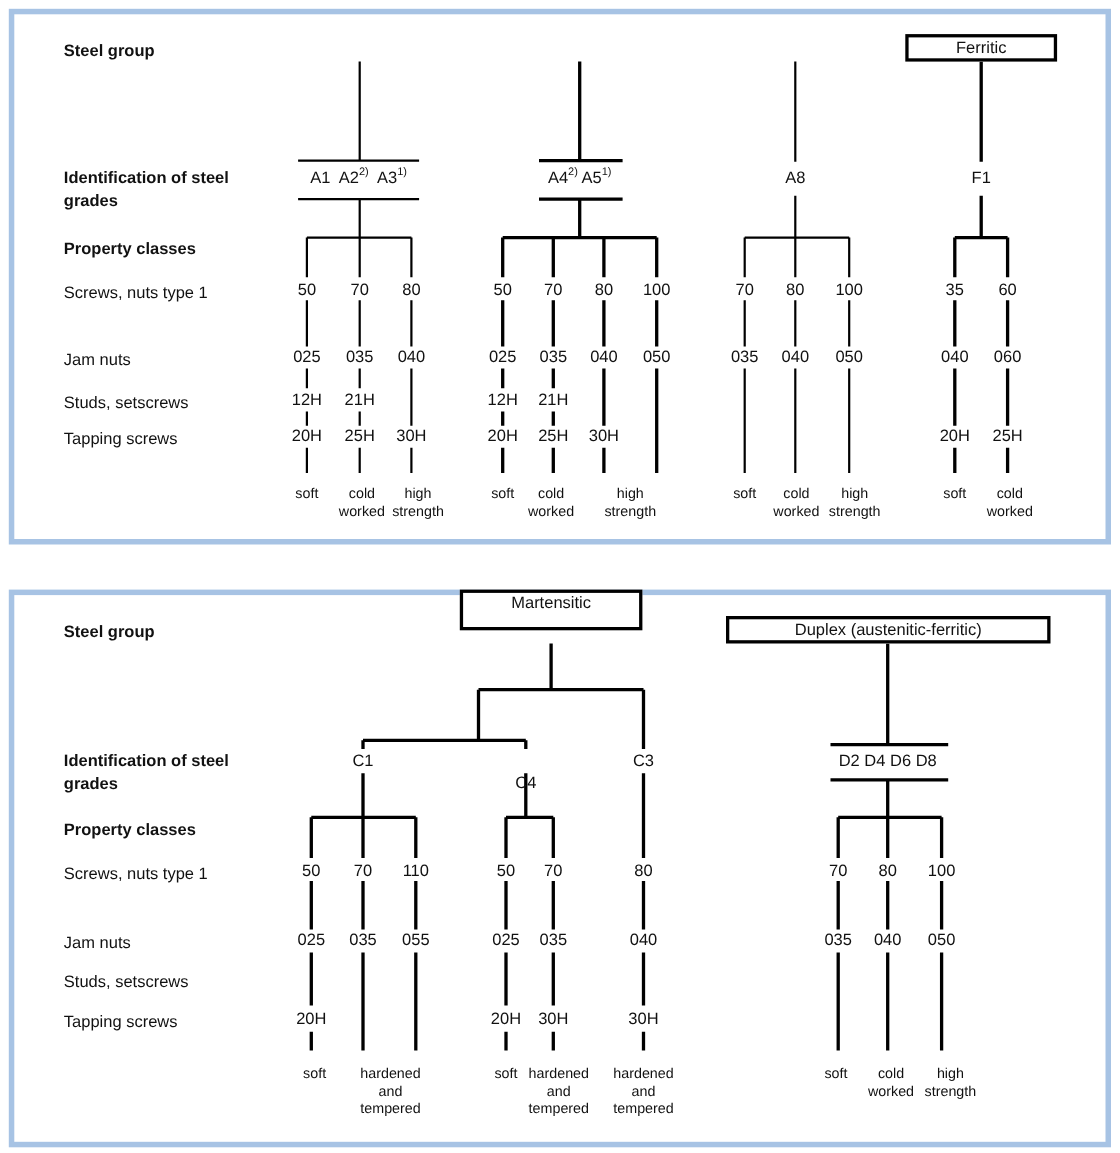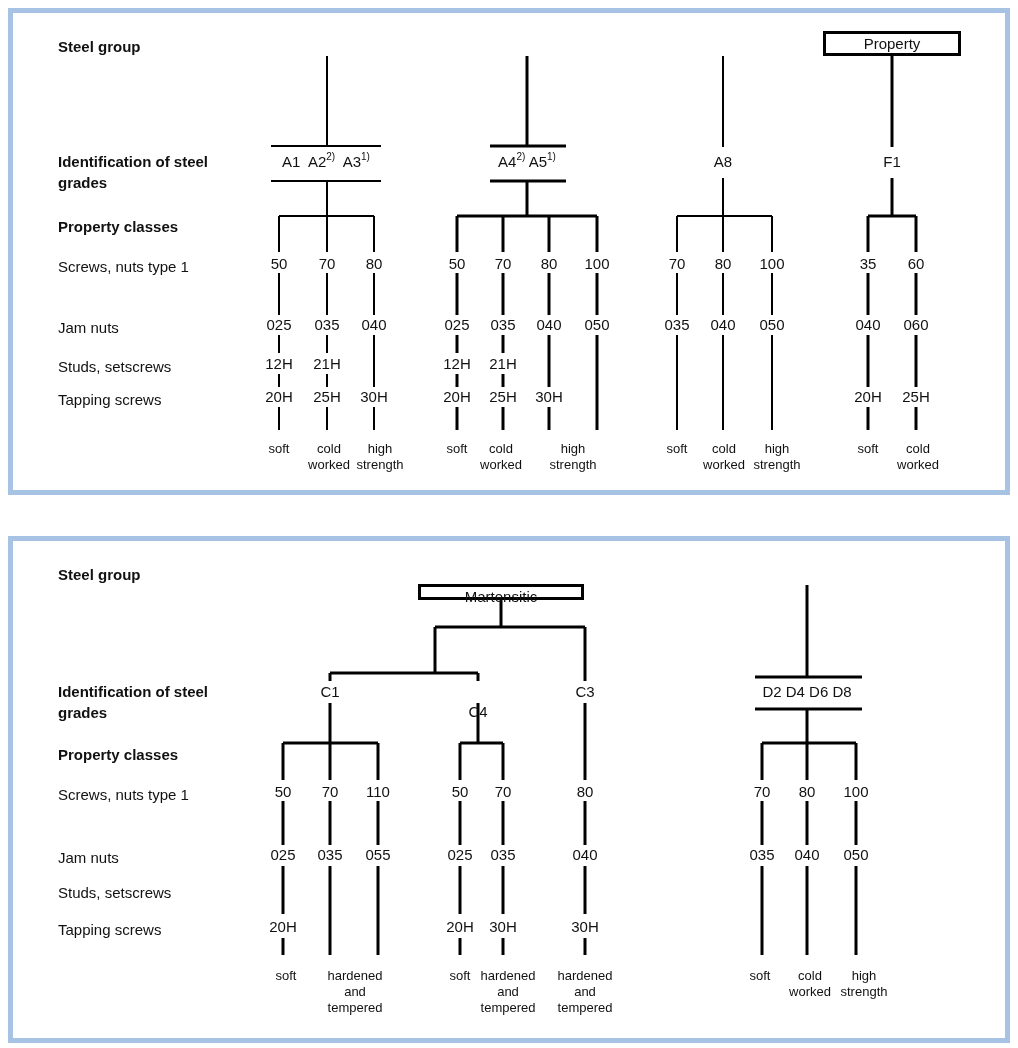--- a/index.html
+++ b/index.html
@@ -35,21 +35,21 @@
 
   <div class="lbl b" style="top:36px">Steel group</div>
   <div class="lbl b" style="top:151px">Identification of steel
 grades</div>
   <div class="lbl b" style="top:216px">Property classes</div>
   <div class="lbl" style="top:256px">Screws, nuts type 1</div>
   <div class="lbl" style="top:317px">Jam nuts</div>
   <div class="lbl" style="top:356px">Studs, setscrews</div>
   <div class="lbl" style="top:389px">Tapping screws</div>
 
-  <div class="gbox" style="left:823px;top:31px;width:138px;height:25px">Property</div>
+  <div class="gbox" style="left:823px;top:31px;width:138px;height:25px">Ferritic</div>
 
   <div class="gname" style="left:326px;top:154px"><span>A1  A2</span><sup>2)</sup><span>  A3</span><sup>1)</sup></div>
   <div class="gname" style="left:527px;top:154px"><span>A4</span><sup>2)</sup><span> A5</span><sup>1)</sup></div>
   <div class="gname" style="left:723px;top:154px">A8</div>
   <div class="gname" style="left:892px;top:154px">F1</div>
 
   <div class="val" style="left:279px;top:256px">50</div>
   <div class="val" style="left:327px;top:256px">70</div>
   <div class="val" style="left:374px;top:256px">80</div>
   <div class="val" style="left:457px;top:256px">50</div>
@@ -110,21 +110,22 @@
 
   <div class="lbl b" style="top:564px">Steel group</div>
   <div class="lbl b" style="top:681px">Identification of steel
 grades</div>
   <div class="lbl b" style="top:744px">Property classes</div>
   <div class="lbl" style="top:784px">Screws, nuts type 1</div>
   <div class="lbl" style="top:847px">Jam nuts</div>
   <div class="lbl" style="top:882px">Studs, setscrews</div>
   <div class="lbl" style="top:919px">Tapping screws</div>
 
-  <div class="gbox" style="left:418px;top:584px;width:166px;height:16px">Martensitic</div>
+  <div class="gbox" style="left:418px;top:536px;width:166px;height:37px">Martensitic</div>
+  <div class="gbox" style="left:660px;top:560px;width:295px;height:25px">Duplex (austenitic-ferritic)</div>
 
   <div class="gname" style="left:330px;top:684px">C1</div>
   <div class="gname" style="left:478px;top:704px">C4</div>
   <div class="gname" style="left:585px;top:684px">C3</div>
   <div class="gname" style="left:807px;top:684px">D2 D4 D6 D8</div>
 
   <div class="val" style="left:283px;top:784px">50</div>
   <div class="val" style="left:330px;top:784px">70</div>
   <div class="val" style="left:378px;top:784px">110</div>
   <div class="val" style="left:460px;top:784px">50</div>

